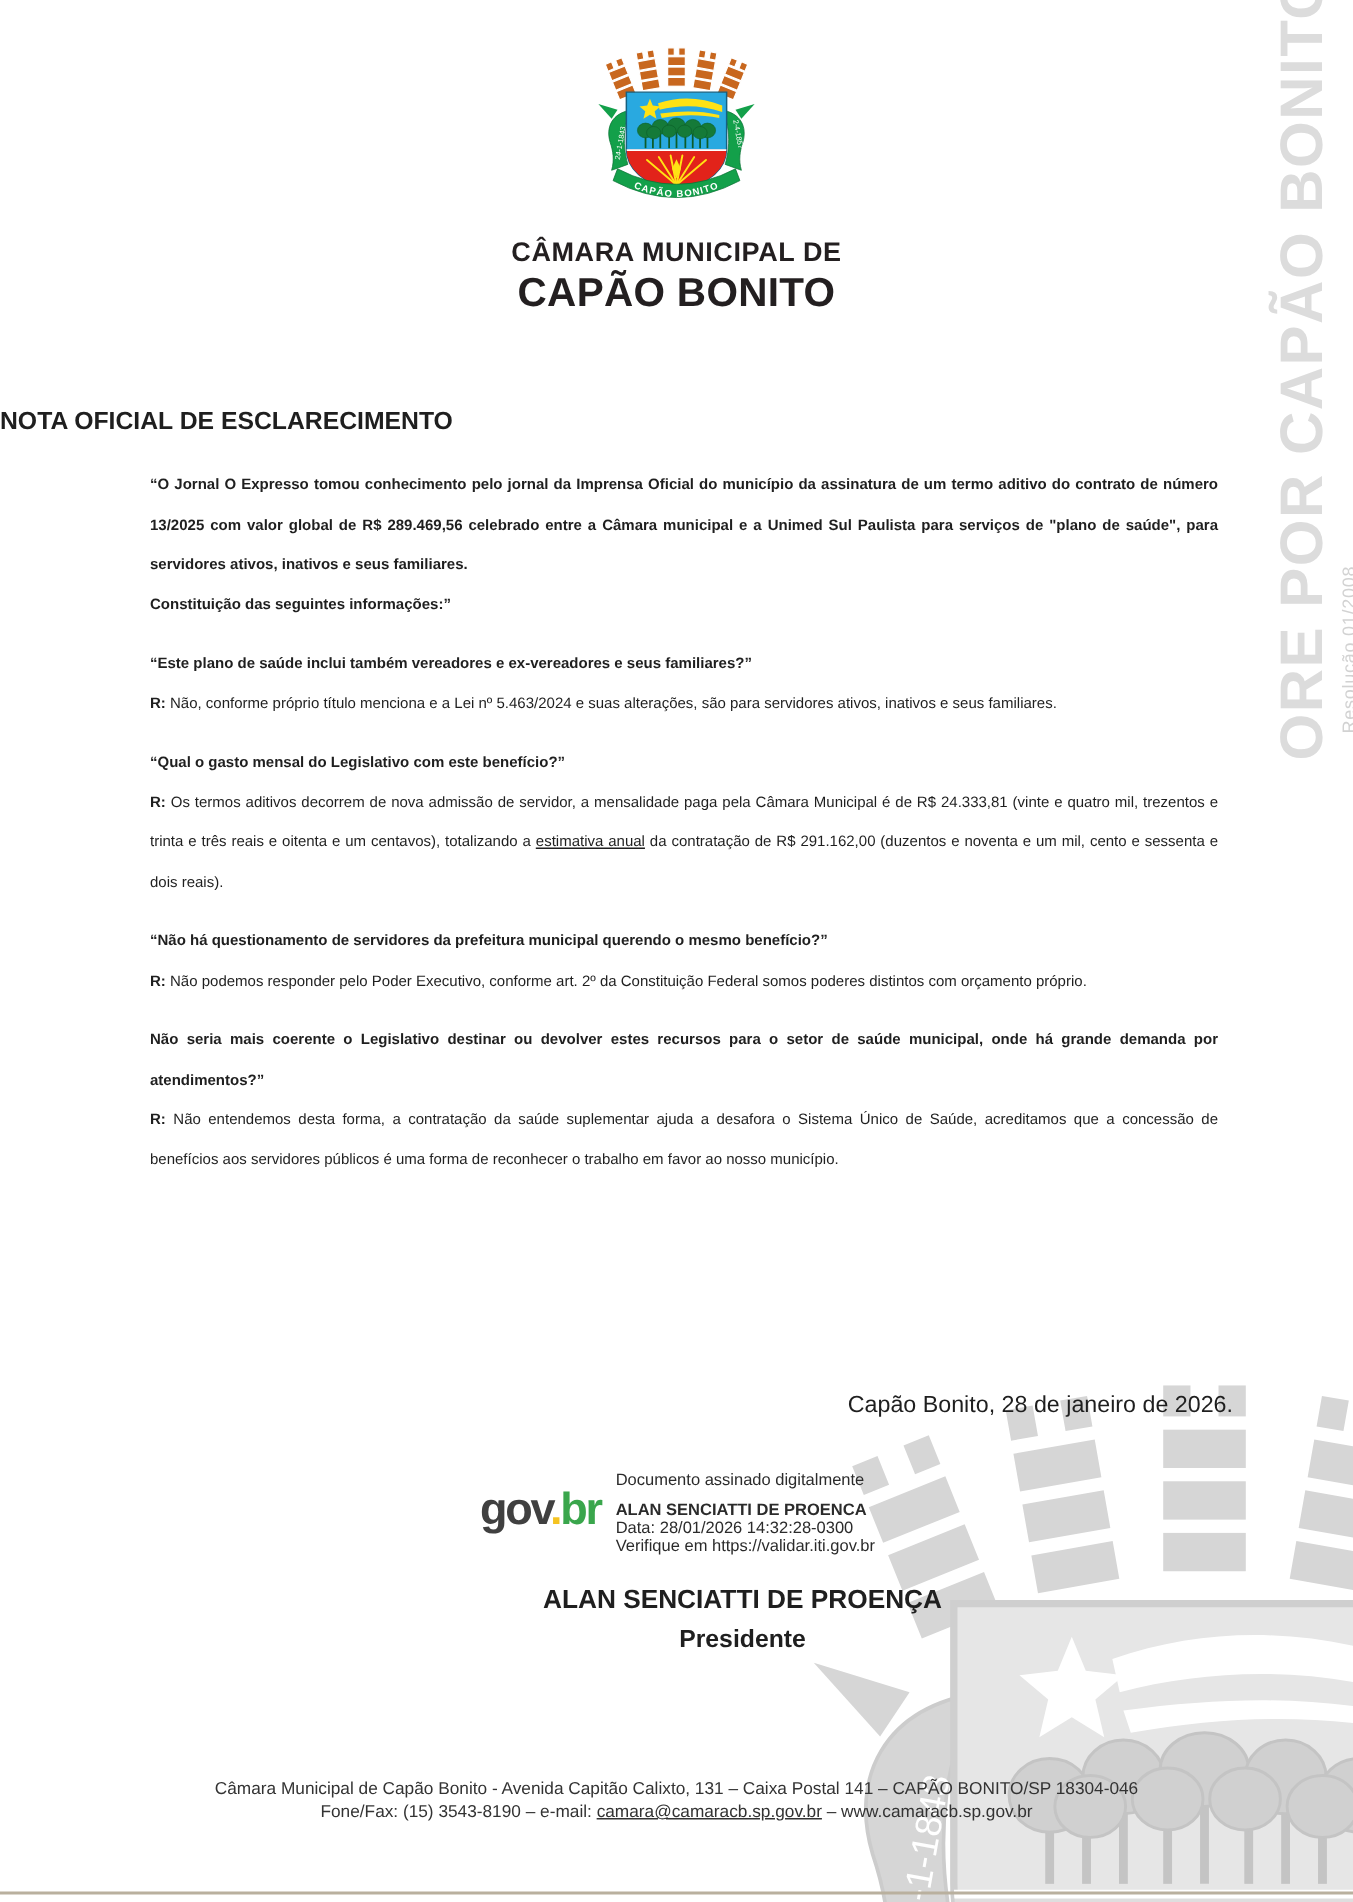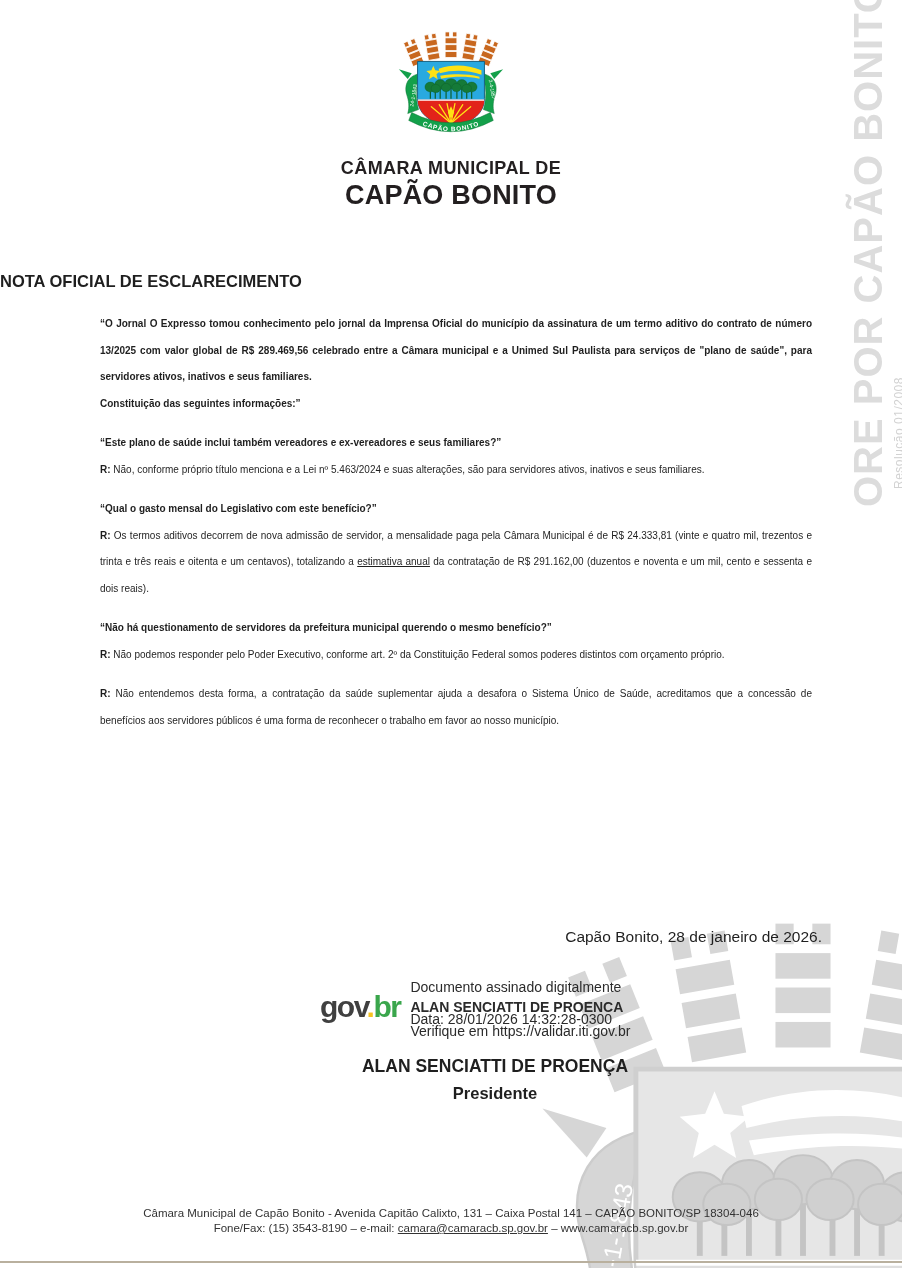--- a/index.html
+++ b/index.html
@@ -64,32 +64,32 @@
 
   
   .gov-block { position:absolute; left:320px; top:981px; display:flex; }
   .gov-logo {
     font-size:30px; font-weight:bold; letter-spacing:-1.5px;
     margin-top:11px; margin-right:10px; line-height:30px;
   }
   .g-blue  { color:#404040; }
   .g-dot   { color:#f5c321; }
   .g-green { color:#3aa64c; }
-  .gov-text { font-size:14px; line-height:12px; color:#2b2b2b; }
+  .gov-text { font-size:11px; line-height:12px; color:#2b2b2b; }
   .gt-line1 { margin-bottom:8px; }
   .gt-name  { font-weight:bold; }
 
   .sig-block { position:absolute; top:1056px; left:0; width:100%; text-align:center;margin-left:44px; }
   .sig-name { font-size:17.5px; font-weight:bold; }
   .sig-role { font-size:16.5px; font-weight:bold; margin-top:7px; }
 
   
   .footer {
     position:absolute; top:1186px; left:0; width:100%;
-    text-align:center; font-size:11.5px; line-height:15px; color:#333;margin-top:20px;
+    text-align:center; font-size:11.5px; line-height:15px; color:#333;
   }
   .mail { color:#333; text-decoration:underline; cursor:pointer; }
   .bottom-edge {
     position:absolute; top:1261px; left:0; width:100%; height:2px;
     background:#b9b09e;
   }
 </style>
 </head>
 <body>
 
@@ -238,20 +238,21 @@
     </div>
 
     <div class="qa">
       <div class="q">“Não há questionamento de servidores da prefeitura municipal querendo o mesmo benefício?”</div>
       <div class="a justify">
         <span class="r">R:</span><span> Não podemos responder pelo Poder Executivo, conforme art. 2º da Constituição Federal somos poderes distintos com orçamento próprio.</span>
       </div>
     </div>
 
     <div class="qa">
+      <div class="q">Não seria mais coerente o Legislativo destinar ou devolver estes recursos para o setor de saúde municipal, onde há grande demanda por atendimentos?”</div>
       <div class="a justify">
         <span class="r">R:</span><span> Não entendemos desta forma, a contratação da saúde suplementar ajuda a desafora o Sistema Único de Saúde, acreditamos que a concessão de benefícios aos servidores públicos é uma forma de reconhecer o trabalho em favor ao nosso município.</span>
       </div>
     </div>
   </div>
 
   <div class="date-line">Capão Bonito, 28 de janeiro de 2026.</div>
 
   <div class="gov-block">
     <div class="gov-logo"><span class="g-blue">gov</span><span class="g-dot">.</span><span class="g-green">br</span></div>

